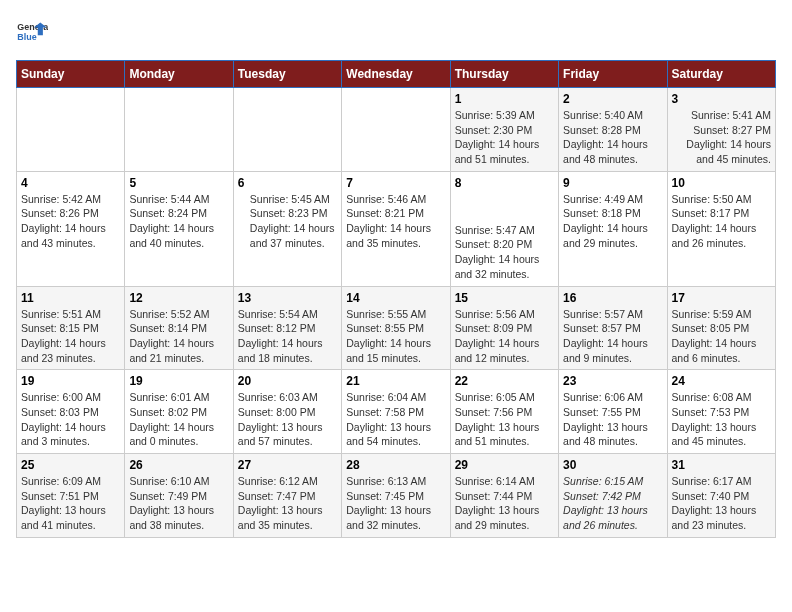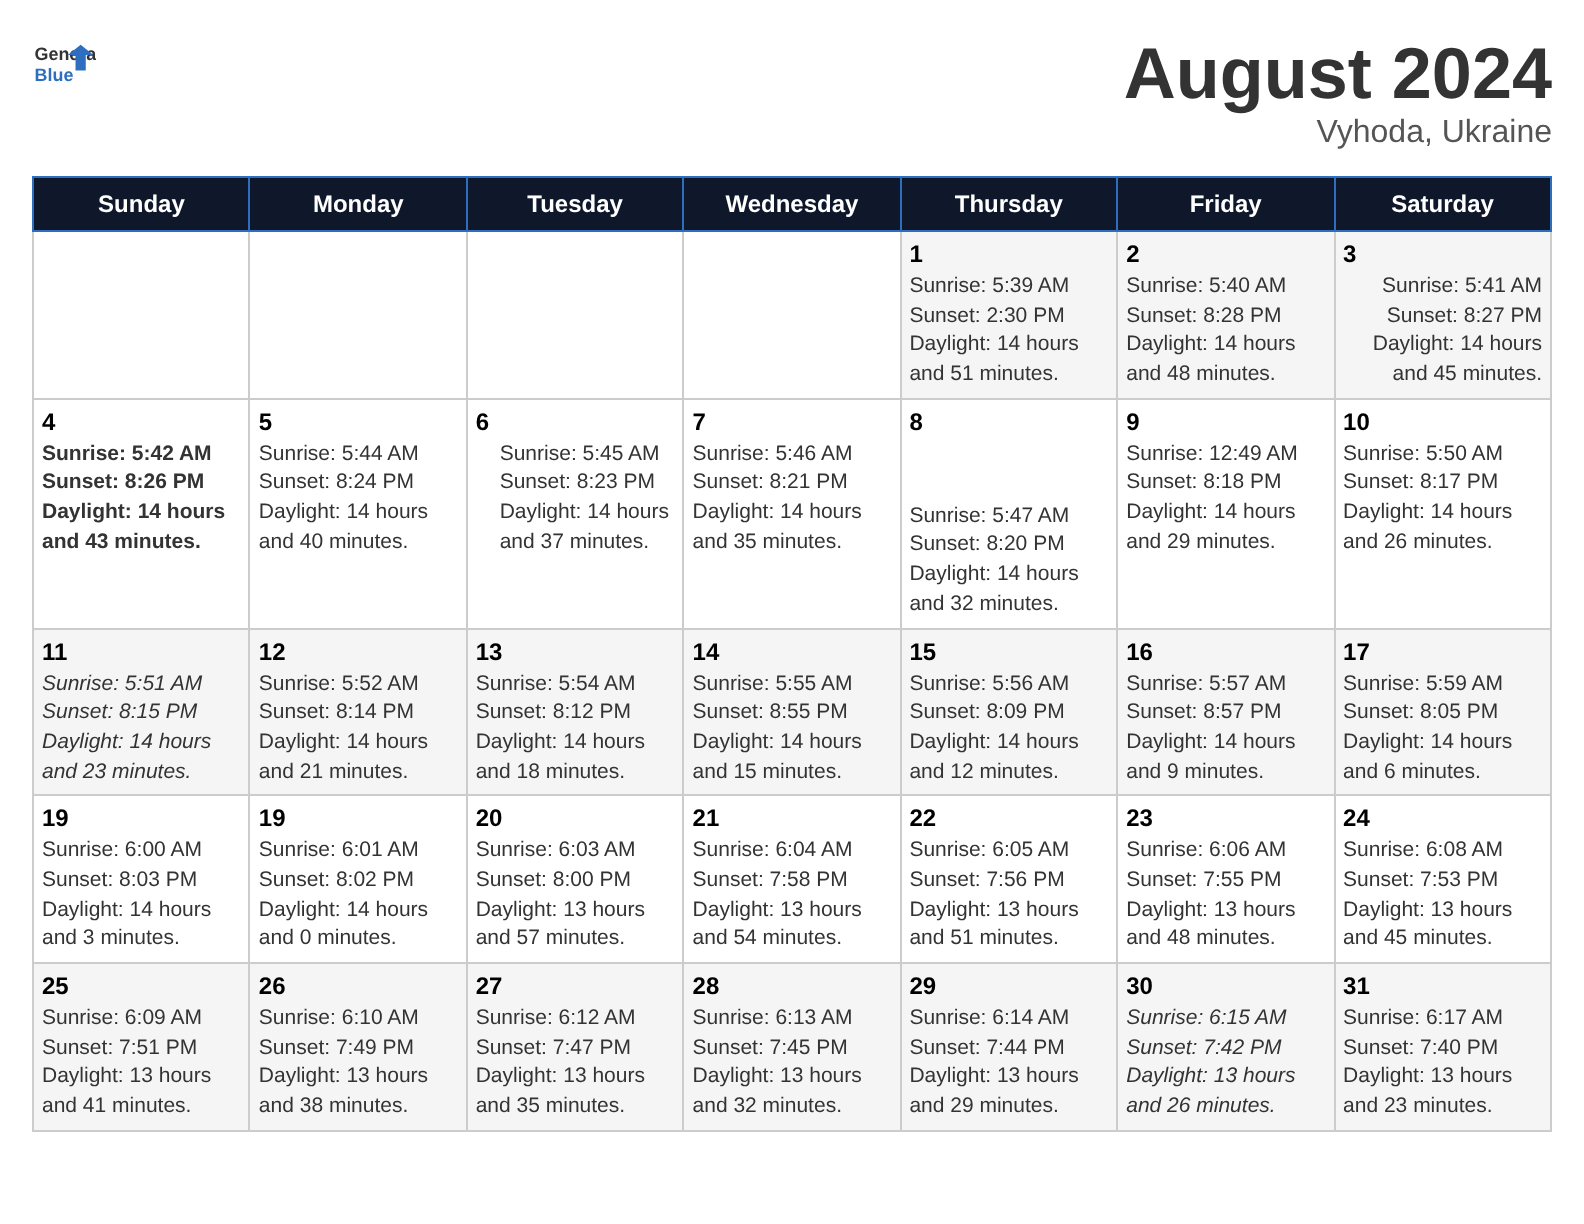--- a/index.html
+++ b/index.html
@@ -37,24 +37,24 @@
       font-size: 16px;
       color: #555;
       font-weight: normal;
     }
     table {
       width: 100%;
       border-collapse: collapse;
       font-size: 11px;
     }
     thead tr th {
-      background: #0f172a;
+      background: #7f1d1d;
       color: #fff;
       padding: 6px 4px;
-      text-align: center;
+      text-align: left;
       font-size: 12px;
       border: 1px solid #2E6EBF;
     }
     tbody tr td {
       border: 1px solid #ccc;
       padding: 4px;
       vertical-align: top;
       width: 108px;
       min-height: 80px;
       background: #fff;
@@ -80,24 +80,20 @@
 </head>
 <body>
 
 <div class="header">
   <div class="logo">
     <svg class="logo-icon" viewBox="0 0 50 50" xmlns="http://www.w3.org/2000/svg">
       <text x="2" y="22" font-size="14" font-weight="bold" fill="#333">General</text>
       <text x="2" y="38" font-size="14" font-weight="bold" fill="#2E6EBF">Blue</text>
       <polygon points="38,10 48,18 42,18 42,30 34,30 34,18 28,18" fill="#2E6EBF"></polygon>
     </svg>
-  </div>
-  <div class="title-block">
-    <h1>August 2024</h1>
-    <h2>Vyhoda, Ukraine</h2>
   </div>
 </div>
 
 <table>
   <thead>
     <tr>
     <th>Sunday</th>
         <th>Monday</th>
         <th>Tuesday</th>
         <th>Wednesday</th>
@@ -130,21 +126,21 @@
           <span class="day-number">3</span>
           <div class="day-info" style="white-space: pre-line; text-align: right;">Sunrise: 5:41 AM
 Sunset: 8:27 PM
 Daylight: 14 hours
 and 45 minutes.</div>
         </td>
       </tr>
       <tr>
         <td>
           <span class="day-number">4</span>
-          <div class="day-info" style="white-space: pre-line; font-weight: bold;">Sunrise: 5:42 AM
+          <div class="day-info" style="white-space: pre-line;">Sunrise: 5:42 AM
 Sunset: 8:26 PM
 Daylight: 14 hours
 and 43 minutes.</div>
         </td>
         <td>
           <span class="day-number">5</span>
           <div class="day-info" style="white-space: pre-line;">Sunrise: 5:44 AM
 Sunset: 8:24 PM
 Daylight: 14 hours
 and 40 minutes.</div>
@@ -165,37 +161,37 @@
         </td>
         <td>
           <span class="day-number">8</span>
           <div class="day-info" style="white-space: pre-line; margin-top: 33px;">Sunrise: 5:47 AM
 Sunset: 8:20 PM
 Daylight: 14 hours
 and 32 minutes.</div>
         </td>
         <td>
           <span class="day-number">9</span>
-          <div class="day-info" style="white-space: pre-line;">Sunrise: 12:49 AM
+          <div class="day-info" style="white-space: pre-line;">Sunrise: 4:49 AM
 Sunset: 8:18 PM
 Daylight: 14 hours
 and 29 minutes.</div>
         </td>
         <td>
           <span class="day-number">10</span>
           <div class="day-info" style="white-space: pre-line;">Sunrise: 5:50 AM
 Sunset: 8:17 PM
 Daylight: 14 hours
 and 26 minutes.</div>
         </td>
       </tr>
       <tr>
         <td>
           <span class="day-number">11</span>
-          <div class="day-info" style="white-space: pre-line; font-style: italic;">Sunrise: 5:51 AM
+          <div class="day-info" style="white-space: pre-line;">Sunrise: 5:51 AM
 Sunset: 8:15 PM
 Daylight: 14 hours
 and 23 minutes.</div>
         </td>
         <td>
           <span class="day-number">12</span>
           <div class="day-info" style="white-space: pre-line;">Sunrise: 5:52 AM
 Sunset: 8:14 PM
 Daylight: 14 hours
 and 21 minutes.</div>

